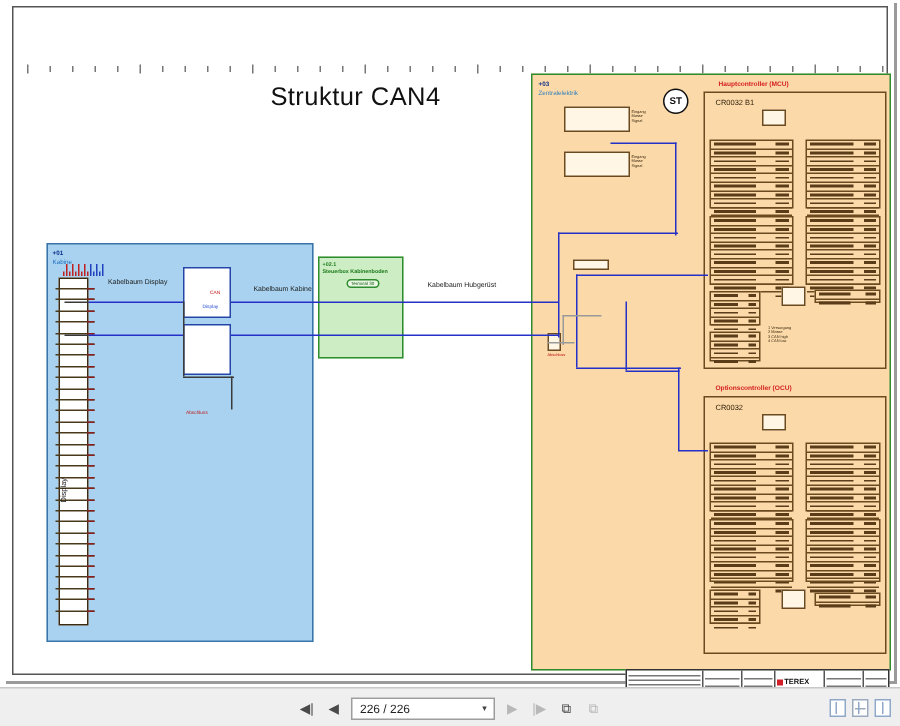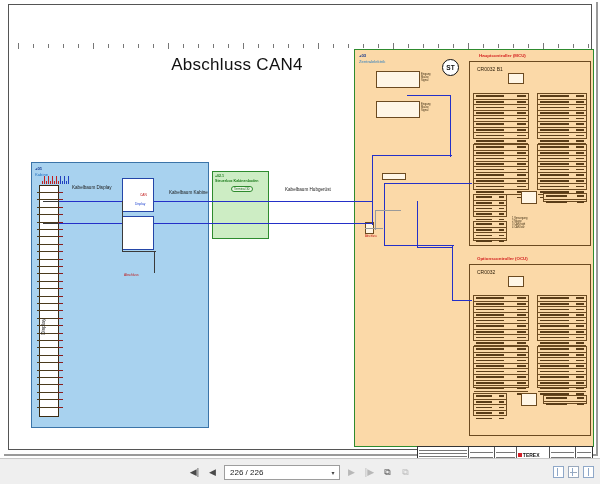--- a/index.html
+++ b/index.html
@@ -84,21 +84,21 @@
   .terex{display:flex;align-items:center;gap:1px;font-size:5px;font-weight:bold;color:#111;padding-left:1px;}
   .terex .sq{width:4px;height:4px;background:#d2202a;}
 
   
   .toolbar{position:absolute;left:0;top:458px;width:600px;height:26px;background:#efefef;
            border-top:1px solid #c8c8c8;display:flex;align-items:center;}
   .tb-center{position:absolute;left:0;right:0;display:flex;align-items:center;justify-content:center;gap:5px;}
   .ticon{width:13px;height:13px;display:flex;align-items:center;justify-content:center;
          color:#4a4a4a;font-size:9px;line-height:1;}
   .ticon.dim{color:#b8b8b8;}
-  .pagebox{display:flex;align-items:center;width:116px;height:15px;background:#fff;
+  .pagebox{display:flex;align-items:center;width:96px;height:15px;background:#fff;
            border:1px solid #9d9d9d;box-sizing:border-box;font-size:8px;color:#222;padding-left:5px;}
   .pagebox .val{flex:1;}
   .pagebox .caret{width:12px;text-align:center;font-size:6px;color:#444;border-left:0;}
   .tb-right{position:absolute;right:6px;display:flex;align-items:center;gap:4px;}
   .vicon{width:11px;height:12px;border:1px solid #8fa8c8;background:#fff;position:relative;box-sizing:border-box;}
   .vicon::after{content:"";position:absolute;left:3px;top:1px;bottom:1px;width:1px;background:#8fa8c8;}
   .vicon.two::after{left:4px;}
   .vicon.pg{border-color:#9aa9bd;}
   .vicon.pg::before{content:"";position:absolute;left:1px;right:1px;top:5px;height:1px;background:#9aa9bd;}
 </style>
@@ -146,21 +146,21 @@
           <i style="left: 465px;"></i>
           <i style="left: 480px;"></i>
           <i style="left: 495px;"></i>
           <i style="left: 510px;"></i>
           <i class="tall" style="left: 525px;"></i>
           <i style="left: 540px;"></i>
           <i style="left: 555px;"></i>
           <i style="left: 570px;"></i>
         </div>
 
-      <div class="title">Abschluss CAN4</div>
+      <div class="title">Struktur CAN4</div>
 
       <div class="panel-blue">
         <div class="p-tag" style="left:3px;top:3px;">
           <span>+01</span><br>
           <span class="sub">Kabine</span>
         </div>
       </div>
 
       <div class="spark" id="spark">
           <i style="left: 0px; height: 3px;"></i>

